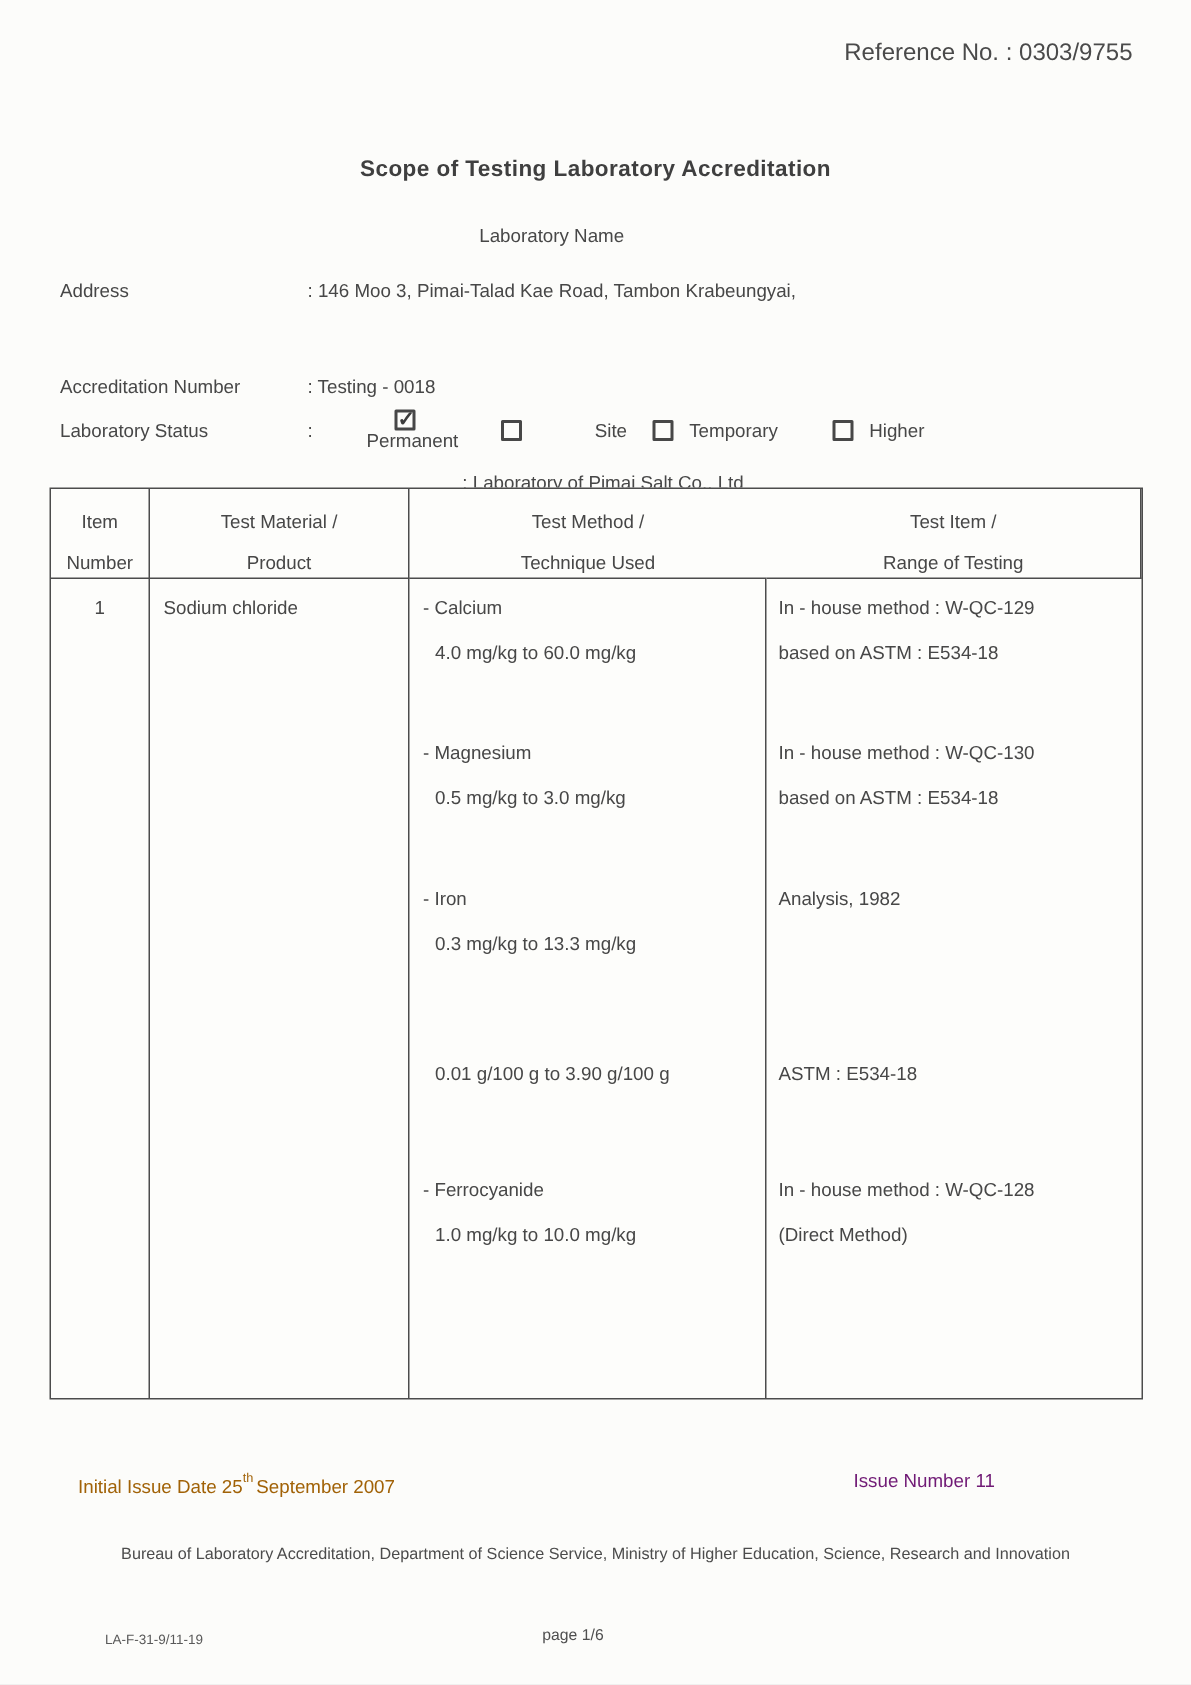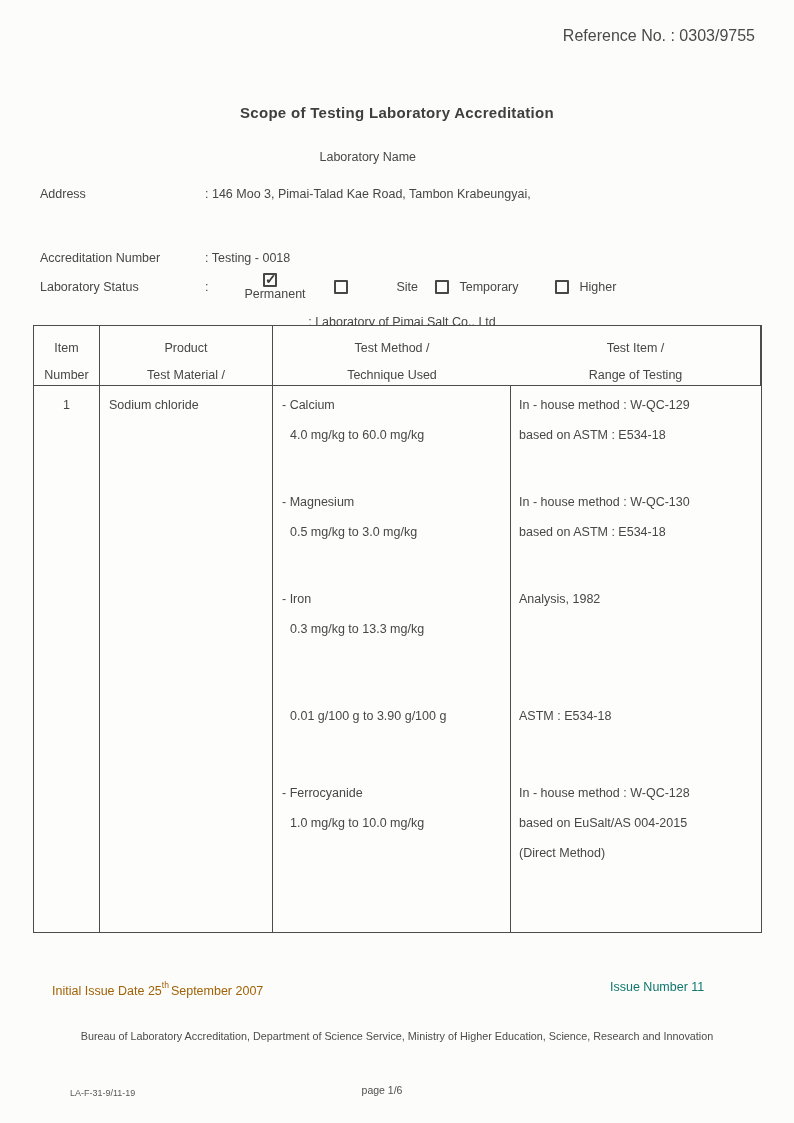--- a/index.html
+++ b/index.html
@@ -105,23 +105,23 @@
   
   .issue-date {
     position: absolute;
     left: 52px; top: 980px;
     font-size: 12.5px;
     color: #a16207;
   }
   .issue-date sup { font-size: 8.5px; vertical-align: 7px; margin-right: 2px; }
   .issue-number {
     position: absolute;
-    left: 610px; top: 980px;
-    font-size: 12.5px;
-    color: #0f766e;
+    left: 569px; top: 980px;
+    font-size: 12.5px;
+    color: #701a75;
   }
   .bureau {
     position: absolute;
     top: 1030px; left: 0; right: 0;
     text-align: center;
     font-size: 10.8px;
     color: #4c4c4c;
   }
   .doc-code {
     position: absolute;
@@ -185,22 +185,22 @@
     </span>
   </div>
 
   <div class="tbl">
 
     <div class="th cell-r">
       <div>Item</div>
       <div>Number</div>
     </div>
     <div class="th cell-r">
+      <div>Test Material /</div>
       <div>Product</div>
-      <div>Test Material /</div>
     </div>
     <div class="th">
       <div>Test Method /</div>
       <div>Technique Used</div>
     </div>
     <div class="th cell-r">
       <div>Test Item /</div>
       <div>Range of Testing</div>
     </div>
 
@@ -239,21 +239,20 @@
         <div class="tm-line">based on ASTM : E534-18</div>
       </div>
       <div class="grp g2">
         <div class="tm-line">Analysis, 1982</div>
       </div>
       <div class="grp g3">
         <div class="tm-line">ASTM : E534-18</div>
       </div>
       <div class="grp g4">
         <div class="tm-line">In - house method : W-QC-128</div>
-        <div class="tm-line">based on EuSalt/AS 004-2015</div>
         <div class="tm-line">(Direct Method)</div>
       </div>
     </div>
   </div>
 
   <div class="issue-date"><span>Initial Issue Date 25</span><sup>th</sup><span>September 2007</span></div>
 
   <div class="issue-number">Issue Number 11</div>
 
   <div class="bureau">Bureau of Laboratory Accreditation, Department of Science Service, Ministry of Higher Education, Science, Research and Innovation</div>

